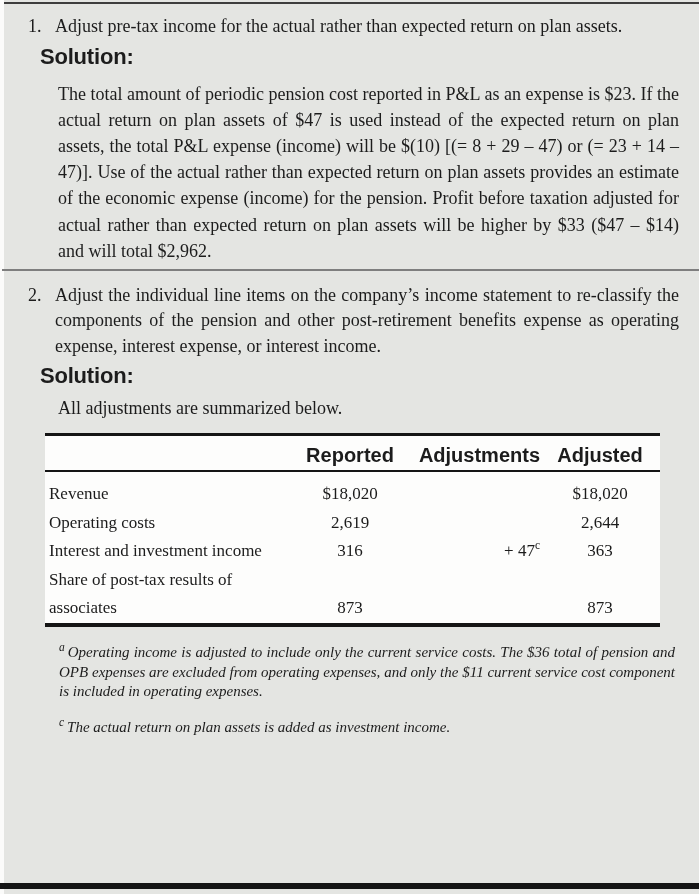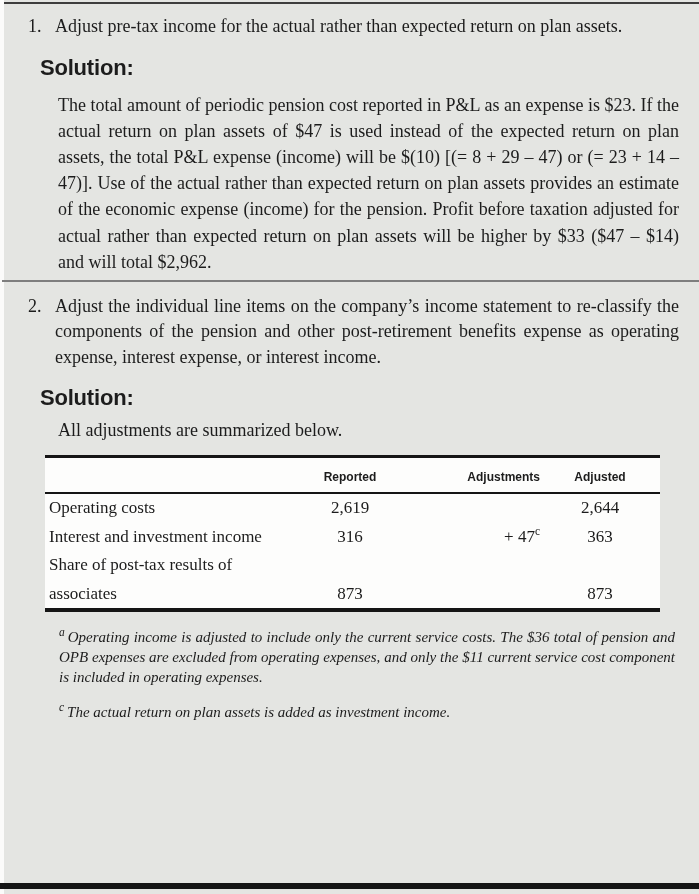--- a/index.html
+++ b/index.html
@@ -39,21 +39,21 @@
   .q-item { display: flex; text-align: justify; }
   .q-item.second { margin-top: 12px; }
   .q-num { flex: 0 0 27px; }
   .q-text { flex: 1; }
 
   .solution-heading {
     font-family: "Liberation Sans", sans-serif;
     font-weight: 700;
     font-size: 22px;
     line-height: 25px;
-    margin: 15px 0 0 12px;
+    margin: 4px 0 0 12px;
     letter-spacing: -0.2px;
   }
 
   .solution-body {
     margin: 12px 0 0 30px;
     text-align: justify;
     line-height: 26.2px;
   }
 
   .divider {
@@ -69,21 +69,21 @@
     width: 615px;
     border-collapse: collapse;
     table-layout: fixed;
     background: var(--table-bg, #fdfdfc);
     border-top: 3px solid var(--rule-dark, #151515);
     border-bottom: 4px solid var(--rule-dark, #151515);
   }
   .adj-table th {
     font-family: "Liberation Sans", sans-serif;
     font-weight: 700;
-    font-size: 12px;
+    font-size: 20px;
     line-height: 20px;
     padding: 9px 0 5px 0;
     border-bottom: 2px solid var(--rule-dark, #151515);
   }
   .adj-table td {
     font-size: 17px;
     line-height: 28.5px;
     vertical-align: bottom;
     padding: 0;
   }
@@ -145,20 +145,26 @@
       </colgroup>
       <thead>
         <tr>
           <th class="c-label"></th>
           <th class="c-rep">Reported</th>
           <th class="c-adj">Adjustments</th>
           <th class="c-adjd">Adjusted</th>
         </tr>
       </thead>
       <tbody>
+        <tr class="first-row">
+          <td class="c-label">Revenue</td>
+          <td class="c-rep">$18,020</td>
+          <td class="c-adj"><span></span><sup></sup></td>
+          <td class="c-adjd">$18,020</td>
+        </tr>
         <tr>
           <td class="c-label">Operating costs</td>
           <td class="c-rep">2,619</td>
           <td class="c-adj"><span></span><sup></sup></td>
           <td class="c-adjd">2,644</td>
         </tr>
         <tr>
           <td class="c-label">Interest and investment income</td>
           <td class="c-rep">316</td>
           <td class="c-adj"><span>+ 47</span><sup>c</sup></td>

